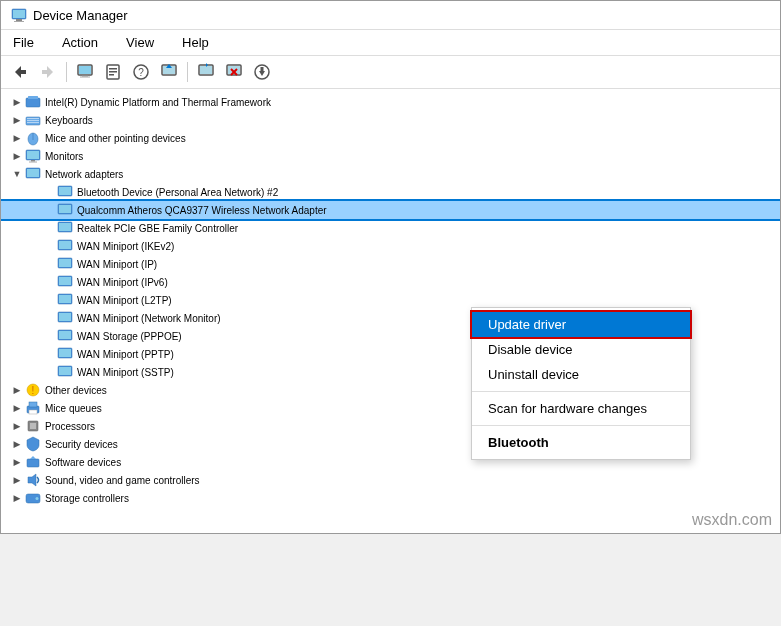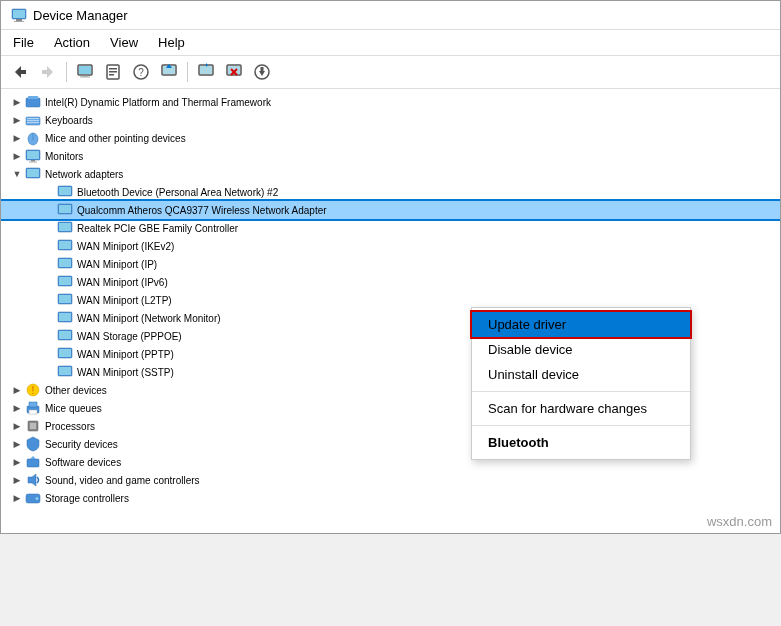--- a/index.html
+++ b/index.html
@@ -29,21 +29,21 @@
     }
     .title-bar-icon {
       width: 16px; height: 16px;
     }
     .title-bar-text {
       font-size: 13px;
       color: #000;
     }
     .menu-bar {
       display: flex;
-      gap: 4px;
+      gap: 12px;
       padding: 2px 4px;
       border-bottom: 1px solid #ddd;
       background: #fff;
     }
     .menu-item {
       padding: 3px 8px;
       cursor: pointer;
       font-size: 13px;
     }
     .toolbar {
@@ -119,40 +119,40 @@
       padding: 4px 0;
     }
     .context-menu-item {
       padding: 5px 16px;
       cursor: pointer;
       font-size: 13px;
       color: #000;
     }
     .context-menu-item.highlighted {
       background: #0078d4;
-      color: #000000;
+      color: #ffffff;
       outline: 2px solid #c00;
     }
     .context-menu-item.bold { font-weight: bold; }
     .context-menu-sep {
       height: 1px;
       background: #ddd;
       margin: 4px 0;
     }
 
     
     .tree-panel::-webkit-scrollbar { width: 12px; }
     .tree-panel::-webkit-scrollbar-track { background: #f0f0f0; }
     .tree-panel::-webkit-scrollbar-thumb { background: #c0c0c0; border: 2px solid #f0f0f0; }
 
     .watermark {
       position: absolute;
       bottom: 4px;
       right: 8px;
-      font-size: 13px;
+      font-size: 16px;
       color: #999;
     }
   </style>
 </head>
 <body>
 
 <div class="window">
 
   <div class="title-bar">
     <span class="title-bar-icon">

